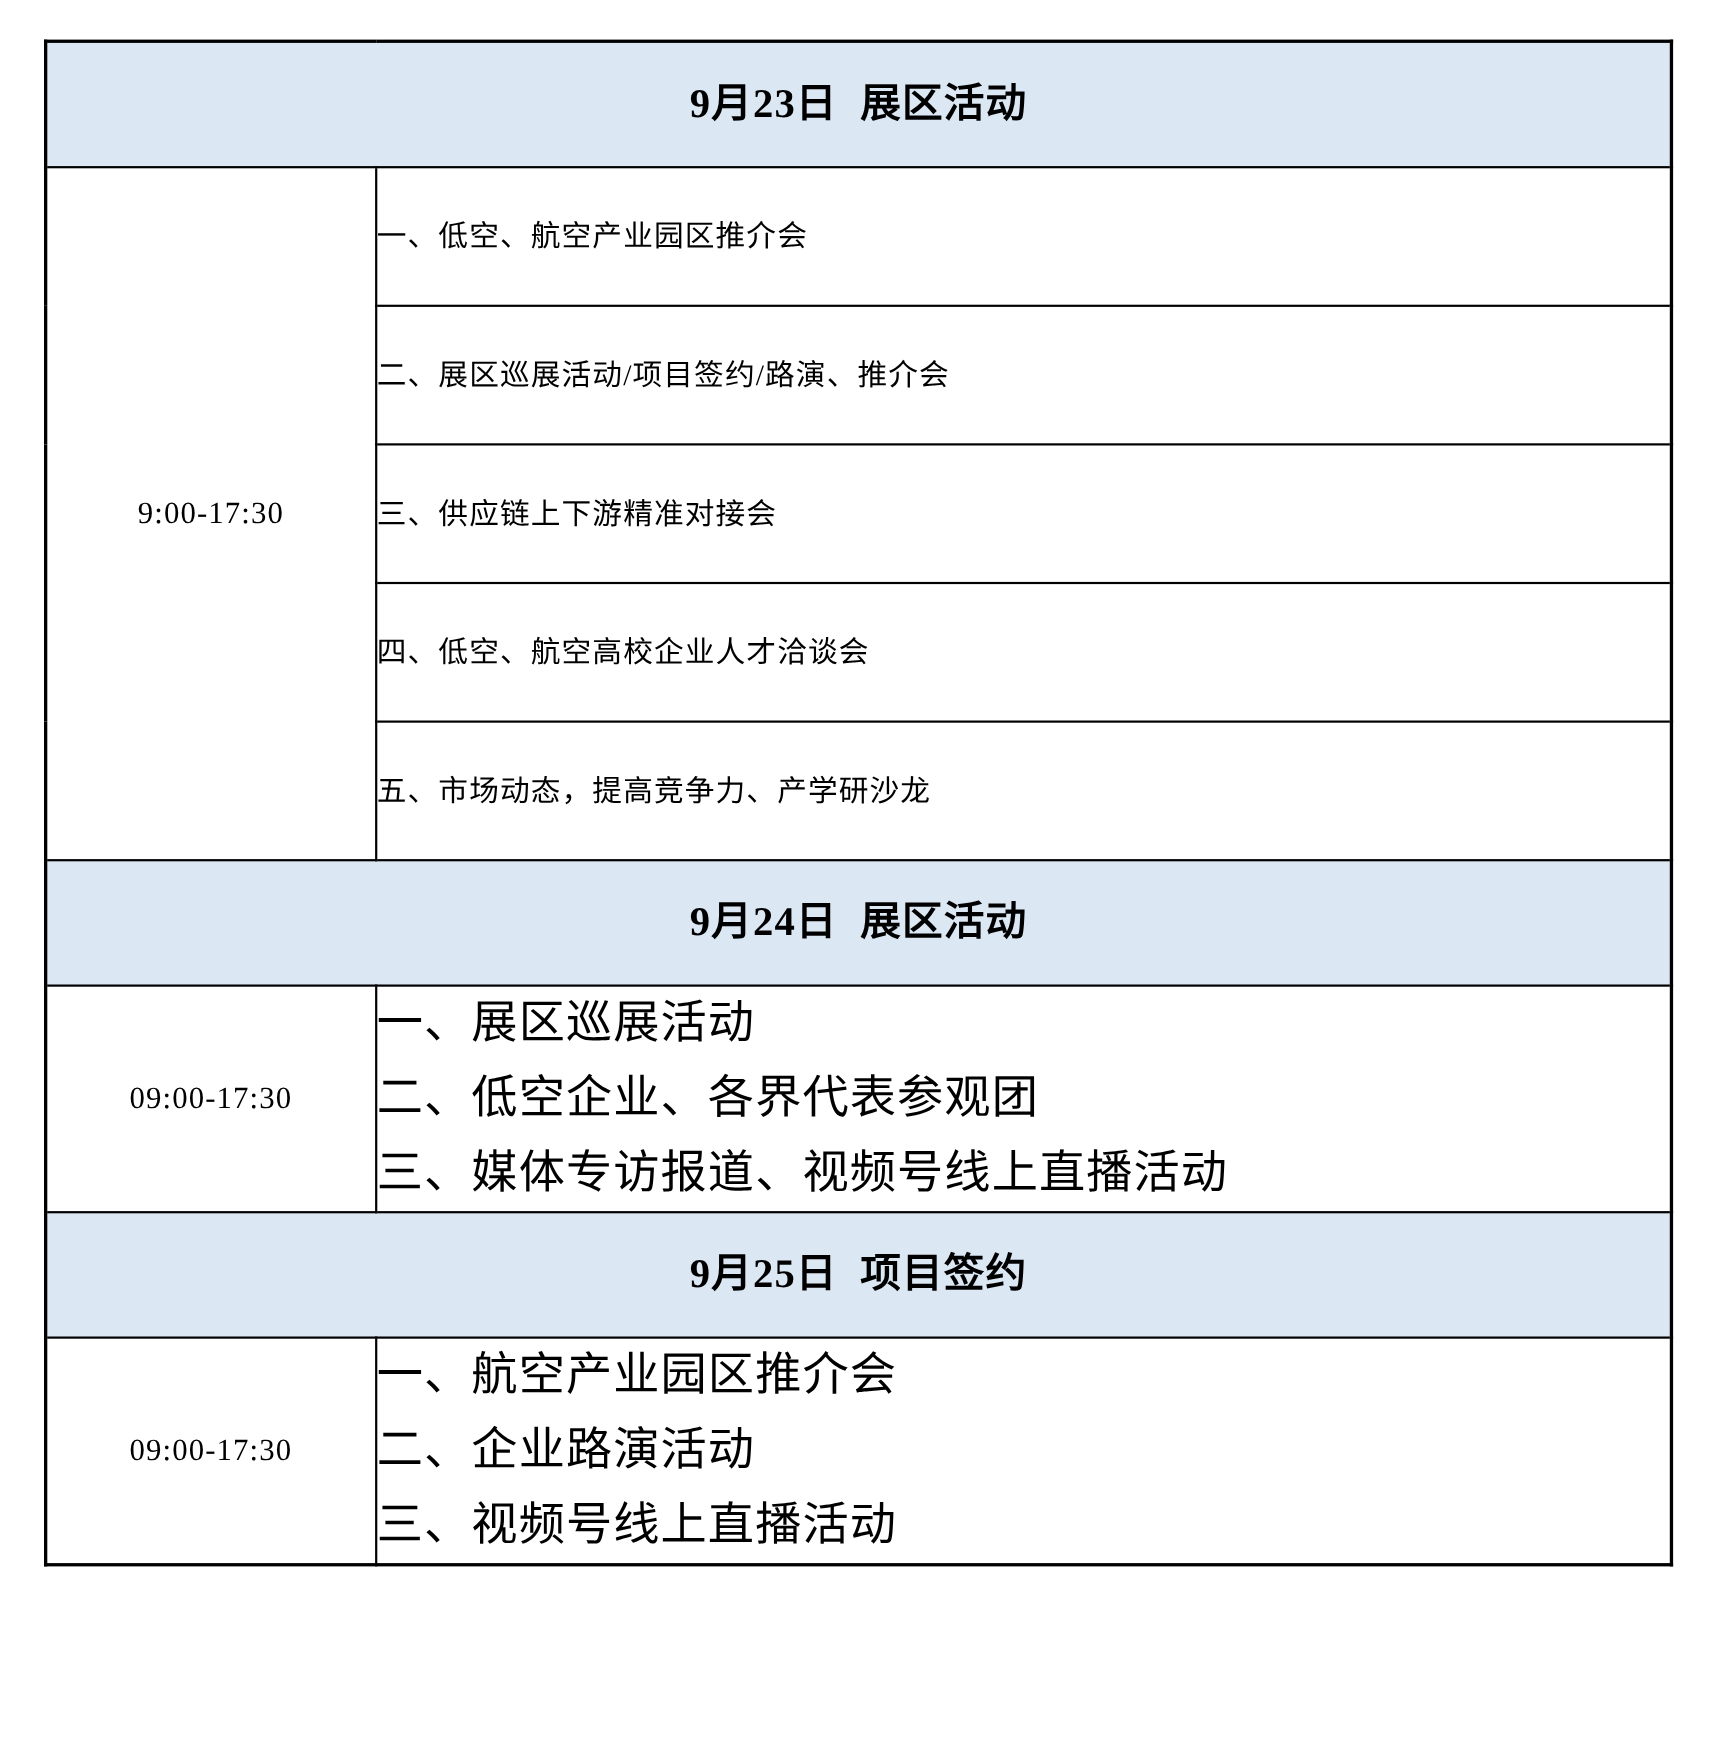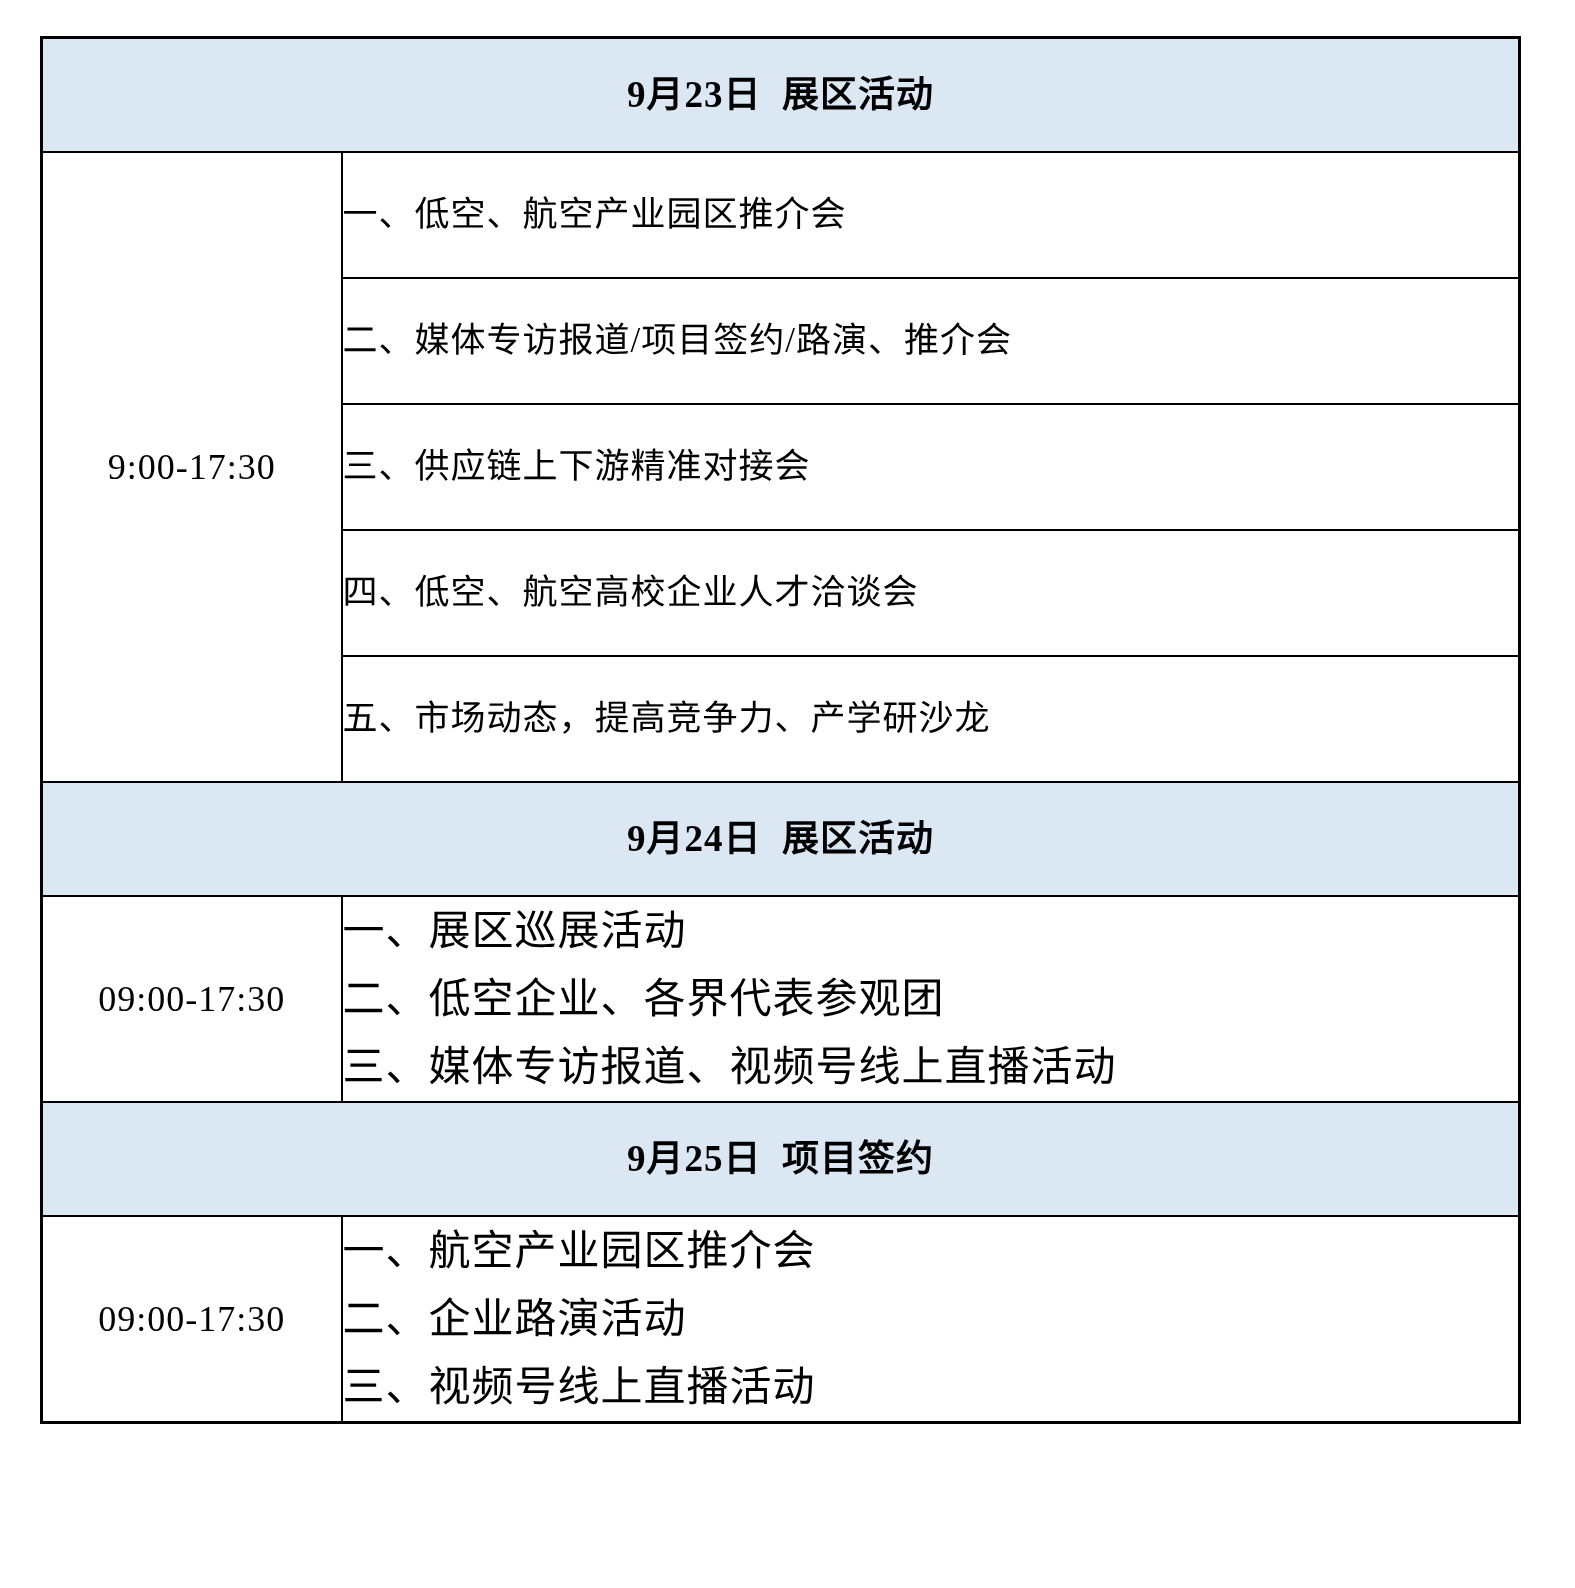--- a/index.html
+++ b/index.html
@@ -36,26 +36,26 @@
     font-weight: bold;
     font-size: 37px;
     letter-spacing: 1px;
     height: 112px;
     line-height: 112px;
     white-space: pre;
   }
   .time-cell {
     width: 300px;
     text-align: center;
-    font-size: 36px;
+    font-size: 28px;
     letter-spacing: 1px;
     white-space: nowrap;
   }
   .item-cell {
-    font-size: 35px;
+    font-size: 27px;
     padding: 22px 0 22px 28px;
     line-height: 1.35;
     letter-spacing: 1px;
     margin-top: 24px;
   }
   .stack-cell {
     font-size: 42px;
     padding: 16px 0 16px 28px;
     line-height: 1.62;
     letter-spacing: 1px;
@@ -77,21 +77,21 @@
     <tbody>
 
       <tr>
         <td class="day-header" colspan="2">9月23日  展区活动</td>
       </tr>
       <tr>
         <td class="time-cell" rowspan="5">9:00-17:30</td>
         <td class="item-cell row-h1">一、低空、航空产业园区推介会</td>
       </tr>
       <tr>
-        <td class="item-cell row-h1">二、媒体专访报道/项目签约/路演、推介会</td>
+        <td class="item-cell row-h1">二、展区巡展活动/项目签约/路演、推介会</td>
       </tr>
       <tr>
         <td class="item-cell row-h1">三、供应链上下游精准对接会</td>
       </tr>
       <tr>
         <td class="item-cell row-h1">四、低空、航空高校企业人才洽谈会</td>
       </tr>
       <tr>
         <td class="item-cell row-h1">五、市场动态，提高竞争力、产学研沙龙</td>
       </tr>

